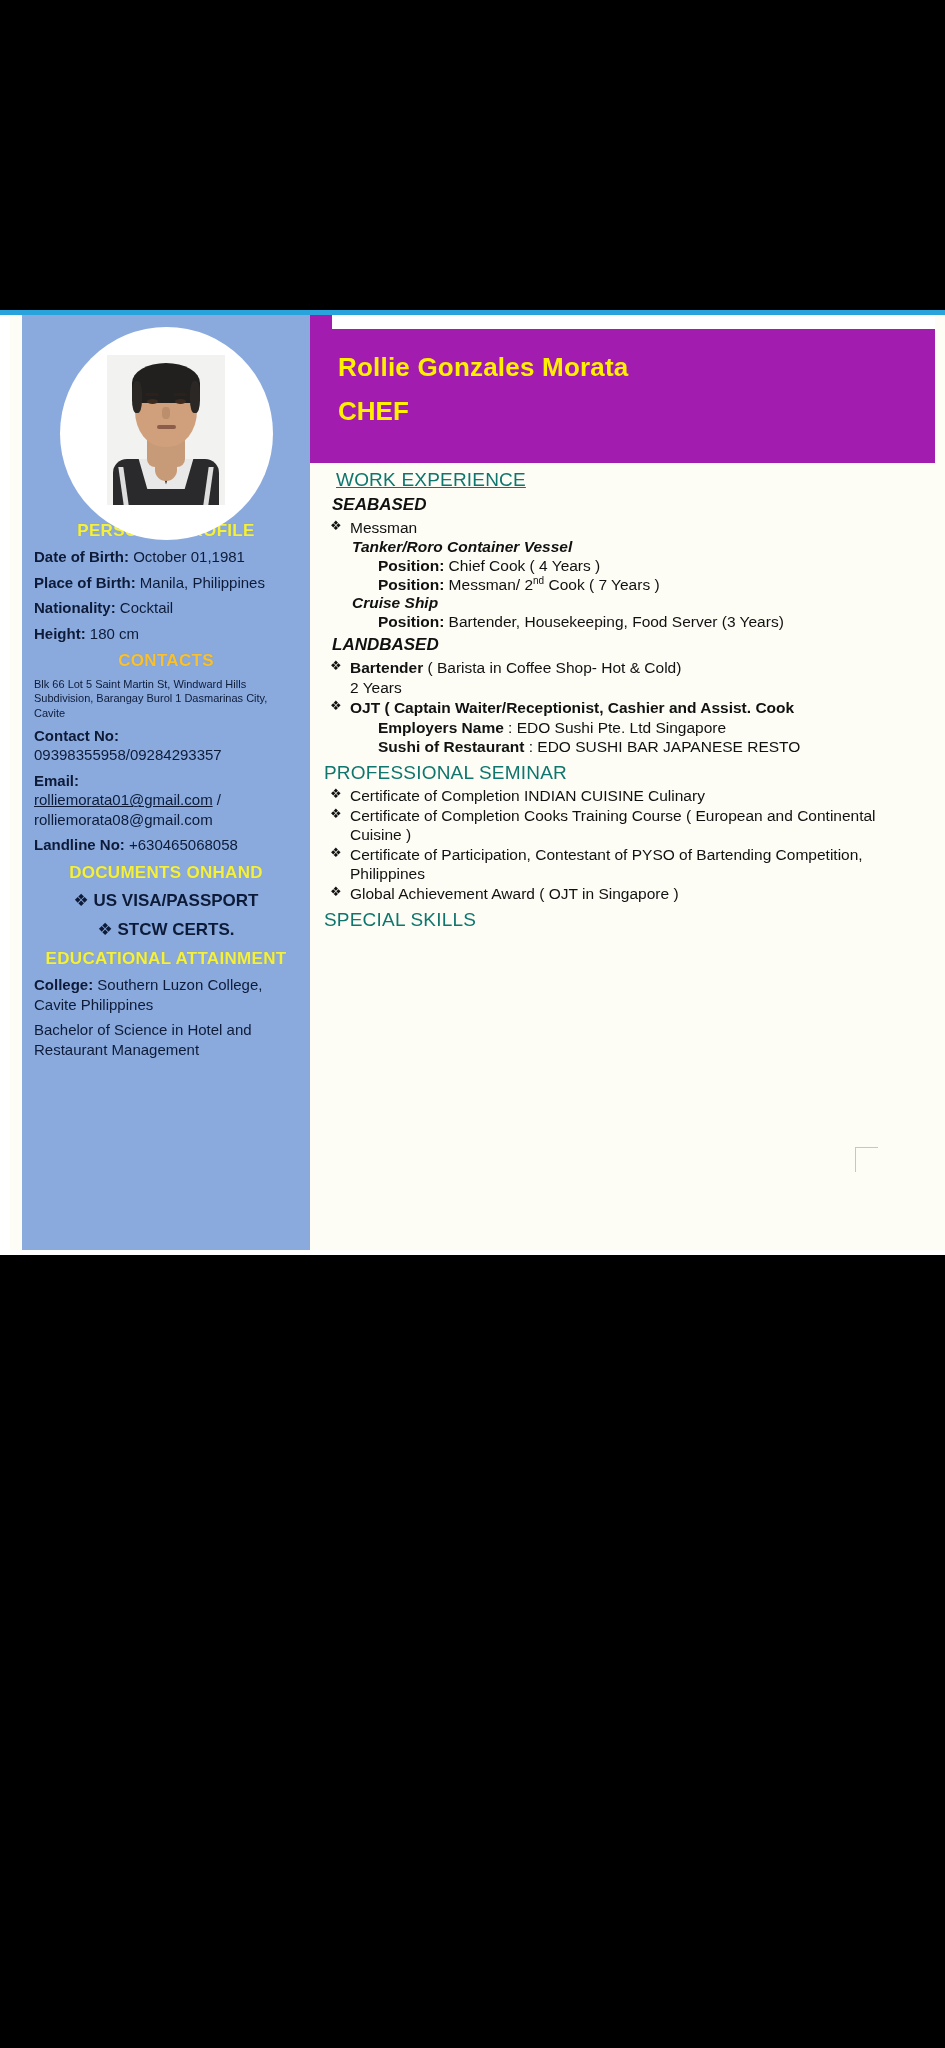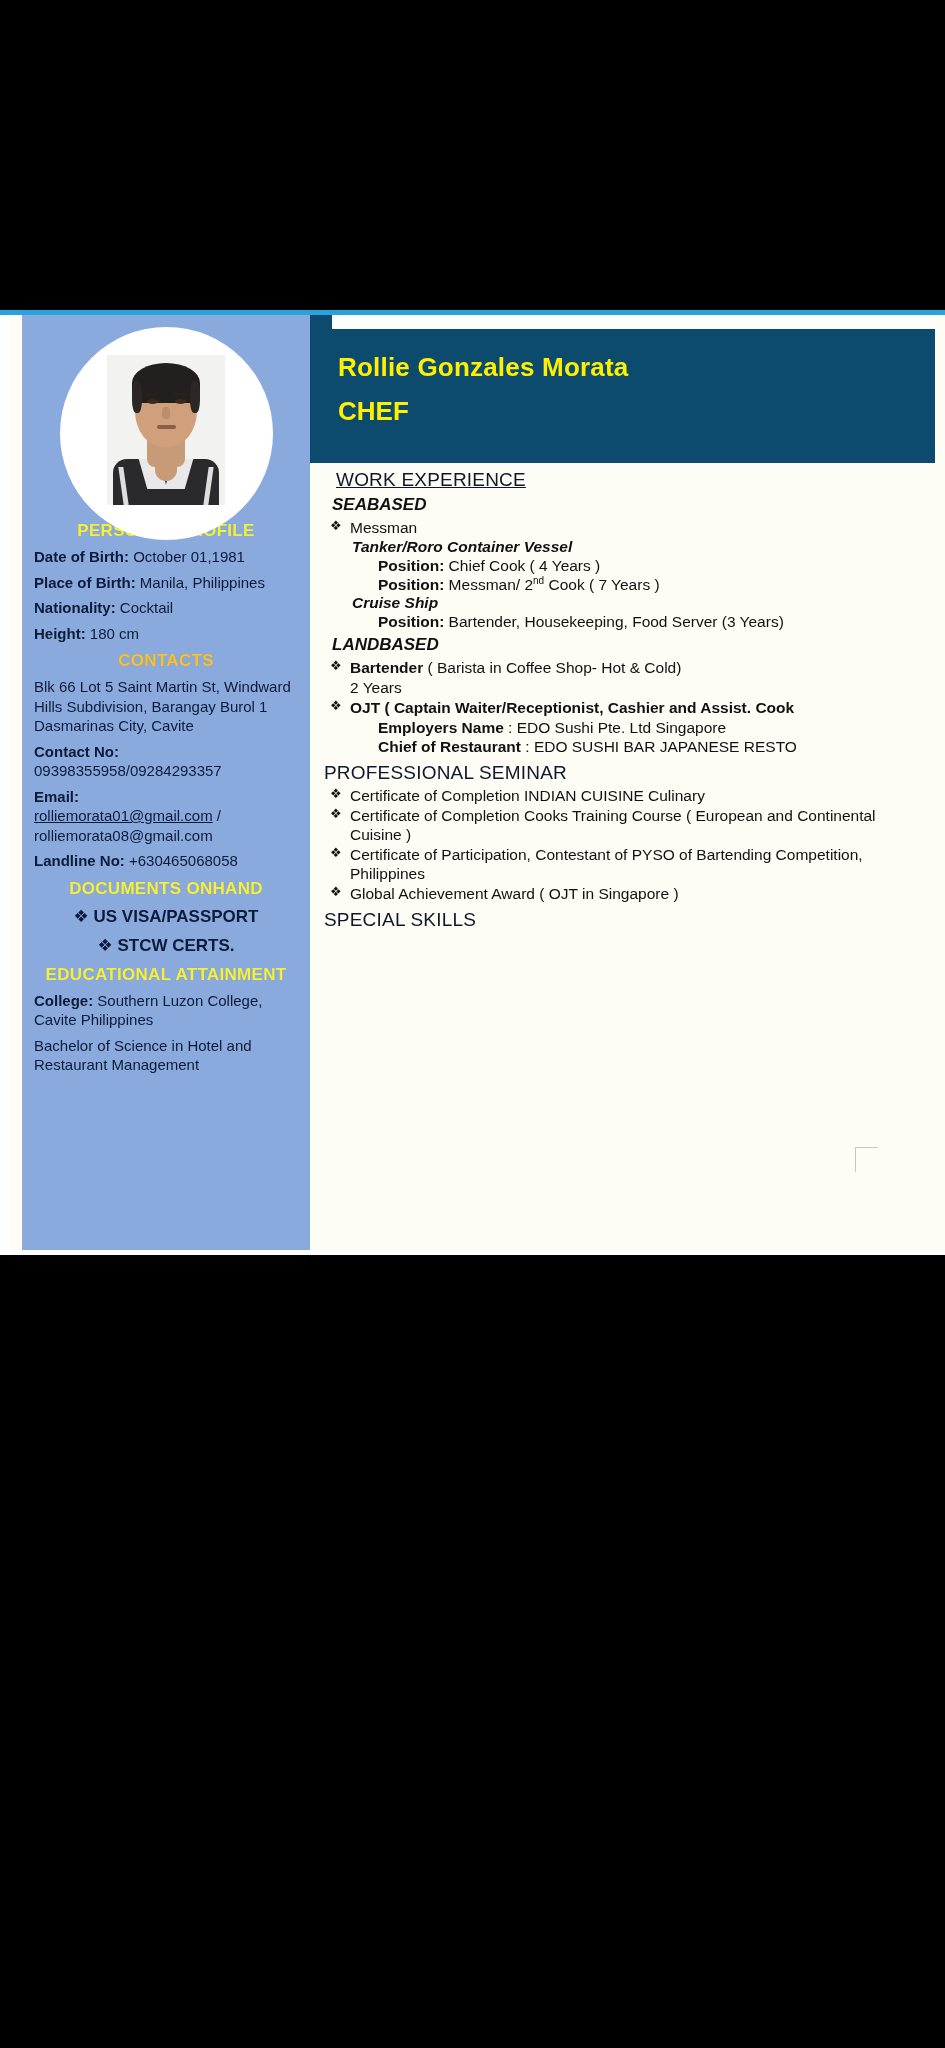--- a/index.html
+++ b/index.html
@@ -60,51 +60,51 @@
   .sec-head{
     text-align:center;font-weight:bold;font-size:17px;
     color:#f5f03c;letter-spacing:.3px;margin:8px 0 6px 0;line-height:1.18;
     text-shadow:0 0 1px rgba(120,120,0,.35);
   }
   .sec-head.orange{color:#fbc02d;}
   .ln{
     color:#0d1b38;font-size:15px;line-height:1.3;margin:0 0 6px 0;
   }
   .ln b{font-weight:bold;}
-  .ln.small{font-size:15px;}
+  .ln.small{font-size:11px;}
   .mail{color:#0d1b38;text-decoration:underline;}
   .center-item{
     text-align:center;color:#0d1b38;font-weight:bold;font-size:17px;
     line-height:1.3;margin:6px 0;
   }
   .bul{font-family:"DejaVu Sans",sans-serif;}
 
   
   .right-col{
     position:absolute;left:310px;top:5px;width:625px;height:935px;
     background:#fdfdf5;box-sizing:border-box;
   }
   .name-band{
-    position:absolute;left:0;top:0;width:625px;height:148px;background:#0c4a6e;text-decoration:underline;
+    position:absolute;left:0;top:0;width:625px;height:148px;background:#a21caf;text-decoration:underline;
   }
   .name-band .white-notch{
     position:absolute;left:22px;top:0;width:603px;height:14px;background:#ffffff;
   }
   .name{
     position:absolute;left:28px;top:38px;color:#fff000;font-weight:bold;
     font-size:26px;line-height:1.1;letter-spacing:.2px;
   }
   .role{
     position:absolute;left:28px;top:82px;color:#fff000;font-weight:bold;
     font-size:26px;line-height:1.1;
   }
   .rbody{position:absolute;left:0;top:148px;width:625px;padding:0 14px 0 14px;box-sizing:border-box;}
 
   h2.blue{
-    color:#0f172a;font-weight:normal;font-size:19px;margin:6px 0 2px 0;
+    color:#0f766e;font-weight:normal;font-size:19px;margin:6px 0 2px 0;
     letter-spacing:.2px;
   }
   h2.blue.underline{text-decoration:underline;margin-left:12px;}
   .italic-h{font-style:italic;font-weight:bold;font-size:17px;color:#111;margin:4px 0 3px 8px;}
   .italic-sub{font-style:italic;font-weight:bold;font-size:15.5px;color:#111;margin:0 0 0 28px;}
   ul.list{list-style:none;margin:0;padding:0;}
   ul.list > li{
     position:relative;padding-left:26px;font-size:15.5px;color:#111;
     line-height:1.23;margin:0 0 1px 0;
   }
@@ -252,21 +252,21 @@
 
         <ul class="list">
           <li>
             <b>OJT ( Captain Waiter/Receptionist, Cashier and Assist. Cook</b>
           </li>
         </ul>
         <div class="sub">
           <b>Employers Name</b><span> : EDO Sushi Pte. Ltd Singapore</span>
         </div>
         <div class="sub">
-          <b>Chief of Restaurant</b><span> : EDO SUSHI BAR JAPANESE RESTO</span>
+          <b>Sushi of Restaurant</b><span> : EDO SUSHI BAR JAPANESE RESTO</span>
         </div>
 
         <h2 class="blue">PROFESSIONAL SEMINAR</h2>
         <ul class="list">
           <li>Certificate of Completion INDIAN CUISINE Culinary</li>
           <li>Certificate of Completion Cooks  Training Course ( European and Continental Cuisine )</li>
           <li>Certificate of Participation, Contestant of PYSO of Bartending Competition, Philippines</li>
           <li>Global Achievement Award ( OJT in Singapore )</li>
         </ul>
 

